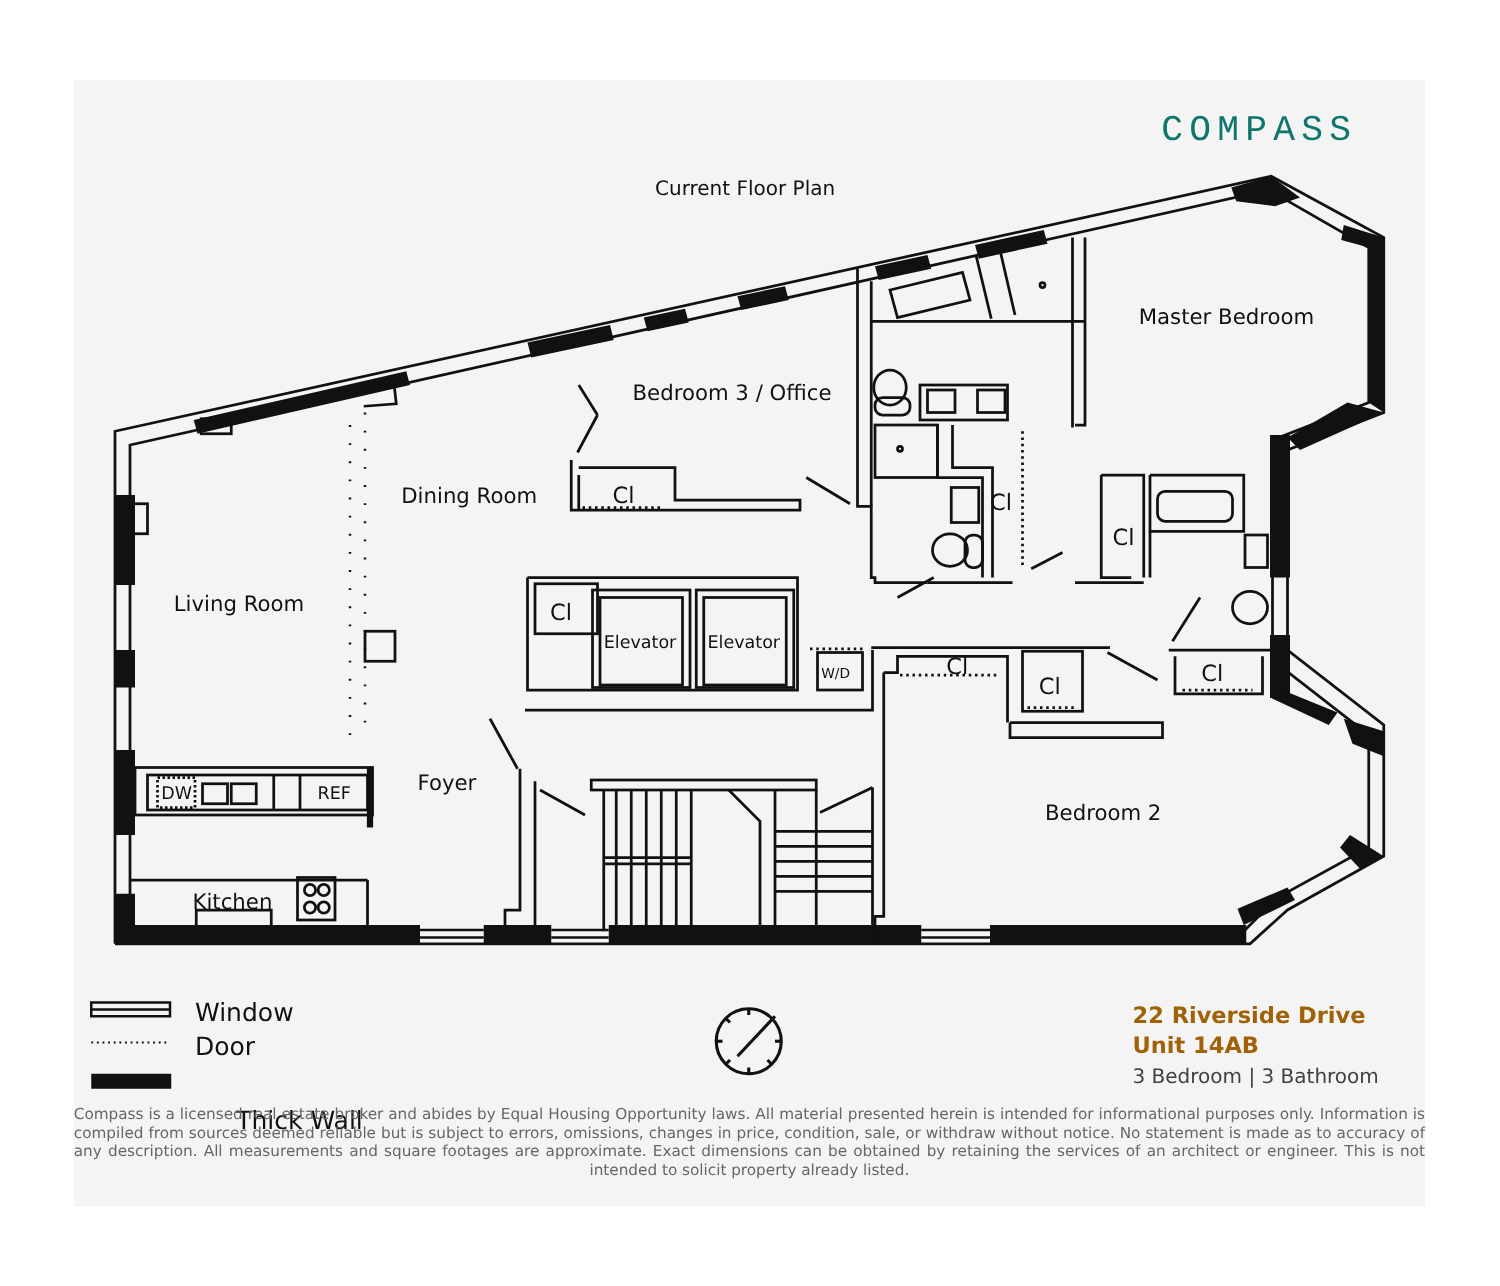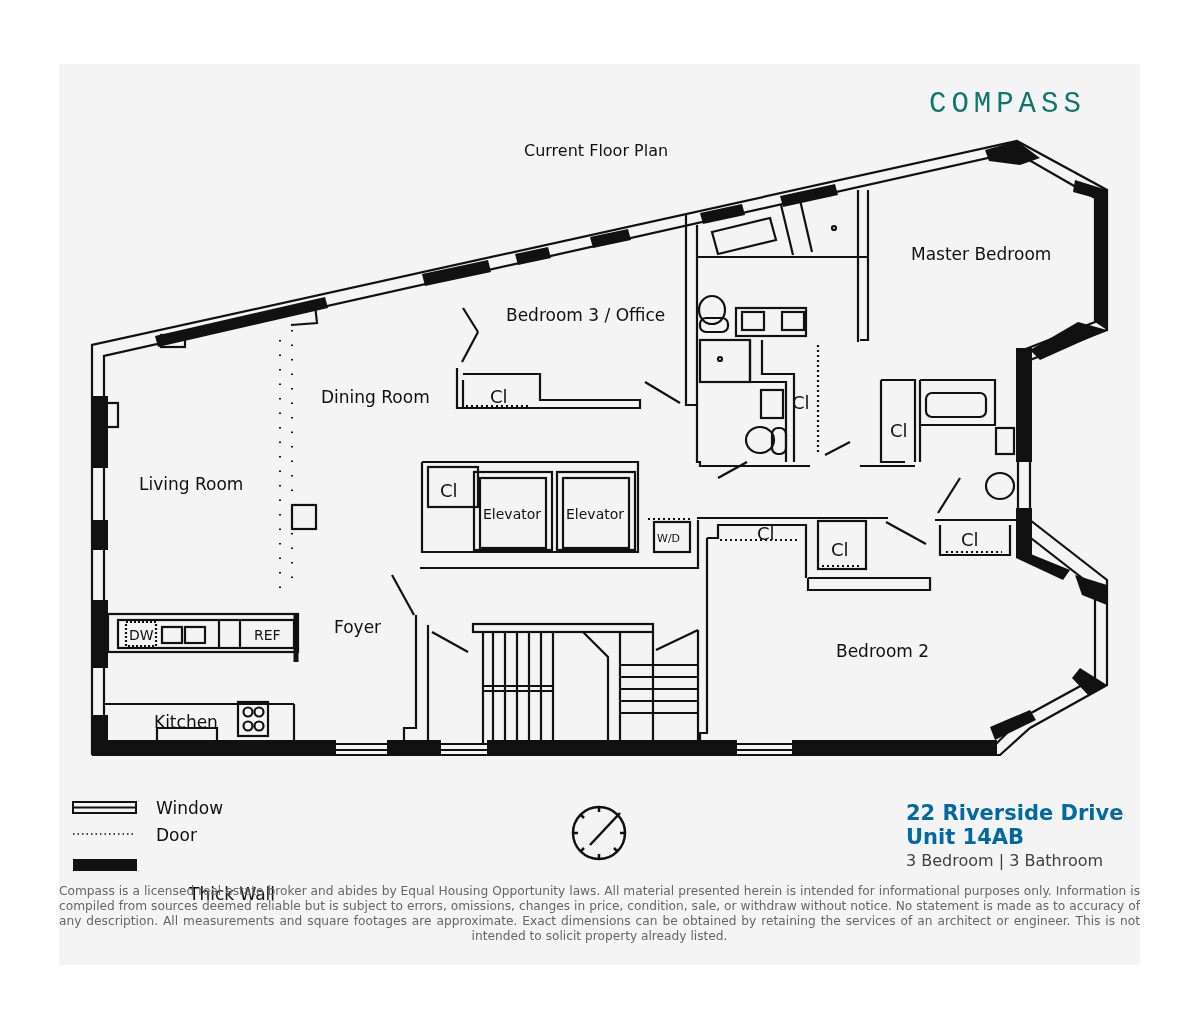--- a/index.html
+++ b/index.html
@@ -4,23 +4,23 @@
 <style>
   html, body { margin:0; padding:0; background:#ffffff; }
   body { width:1200px; height:1029px; position:relative; overflow:hidden; font-family:"DejaVu Sans", sans-serif; color:#111; }
   .card { position:absolute; left:59px; top:64px; width:1081px; height:901px; background:#f4f4f4; }
   .logo { position:absolute; left:929px; top:88px; font-family:Liberation Mono, monospace; font-size:29px; letter-spacing:5px; color:#0f766e; font-weight:400; }
   .plan-title { position:absolute; left:524px; top:141px; font-size:16px; color:#111; }
   svg.plan { position:absolute; left:0; top:0; }
   .room-label { position:absolute; font-size:17px; color:#111; white-space:nowrap; }
   .small-label { position:absolute; font-size:18px; color:#111; white-space:nowrap; }
   .tiny-label { position:absolute; font-size:11px; color:#111; white-space:nowrap;text-align:center; }
-  .legend-text { font-size:17px; color:#111; }
+  .legend-text { font-size:20px; color:#111; }
   .addr { position:absolute; left:906px; top:801px; }
-  .addr .l1, .addr .l2 { font-size:21px; font-weight:bold; line-height:24px; color:#0369a1; }
+  .addr .l1, .addr .l2 { font-size:18px; font-weight:bold; line-height:24px; color:#a16207; }
   .addr .l3 { font-size:16px; line-height:24px; color:#404040; }
   .disclaimer { position:absolute; left:59px; top:884px; width:1081px; font-size:12.2px; line-height:15px; color:#666; text-align:justify; text-align-last:center; }
 </style>
 </head>
 <body>
 
 <div class="card"></div>
 
 <div class="logo">COMPASS</div>
 <div class="plan-title">Current Floor Plan</div>

